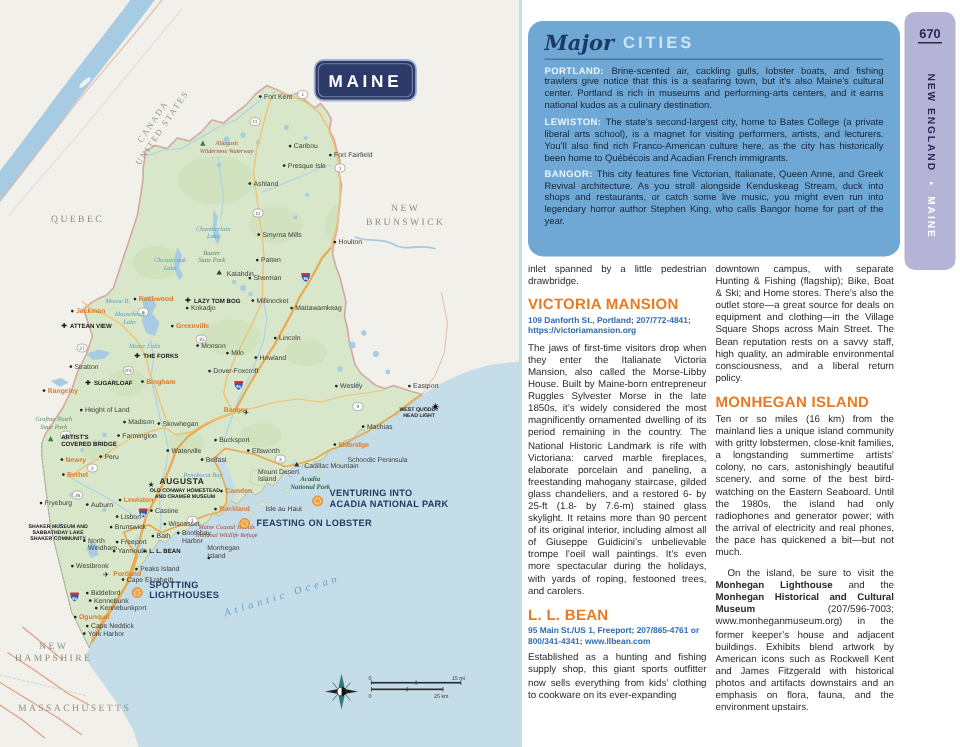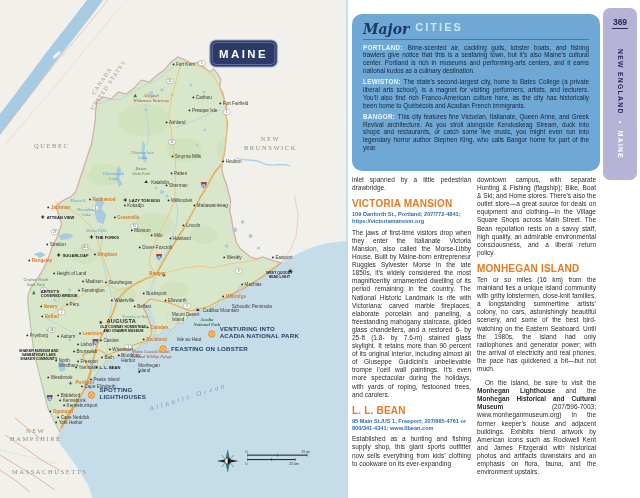--- a/index.html
+++ b/index.html
@@ -22,21 +22,21 @@
   .ml-water{font-family:"Liberation Serif",serif;font-style:italic;font-size:4.4px;fill:#5b9dc8;text-anchor:middle;}
   .ml-activity{font-family:"Liberation Sans",sans-serif;font-size:6.2px;font-weight:bold;fill:#1e3a5e;letter-spacing:.2px;}
   .ml-shield{font-family:"Liberation Sans",sans-serif;font-size:3.2px;fill:#444;text-anchor:middle;}
   .ml-i95{font-family:"Liberation Sans",sans-serif;font-size:2.8px;font-weight:bold;fill:#fff;text-anchor:middle;}
   .ml-scale{font-family:"Liberation Sans",sans-serif;font-size:3.6px;fill:#333;}
   .ml-plane{font-family:"DejaVu Sans",sans-serif;font-size:5px;fill:#222;}
   .ml-star{font-family:"DejaVu Sans",sans-serif;font-size:5px;fill:#222;}
   .badge-text{font-family:"Liberation Sans",sans-serif;font-size:11.5px;font-weight:bold;fill:#ffffff;letter-spacing:2.5px;text-anchor:middle;}
   
   .cities-box{position:absolute;left:352px;top:14px;width:248px;height:157px;background:#6fa8d5;border-radius:10px;padding:7px 11px 6px;box-sizing:border-box;}
-  .cities-title{margin:0;display:flex;align-items:flex-start;gap:6px;border-bottom:1px solid rgba(22,50,86,.4);padding-bottom:2px;}
+  .cities-title{margin:0;display:flex;align-items:center;gap:6px;border-bottom:1px solid rgba(22,50,86,.4);padding-bottom:2px;}
   .script{font-family:"DejaVu Serif",serif;font-style:italic;font-weight:bold;font-size:14px;color:#1c3a66;}
   .caps{font-size:11px;font-weight:bold;letter-spacing:2px;color:#cde6f6;}
   .city-para{margin:3.5px 0 0;font-size:6.3px;line-height:7.8px;color:#142539;text-align:justify;}
   .city-lead{font-weight:bold;color:#ecf5fb;letter-spacing:.3px;}
   
   .col{position:absolute;top:176px;width:119px;}
   .col1{left:352px;}
   .col2{left:477px;}
   .body{margin:0 0 6px;font-size:6.5px;line-height:8.1px;color:#2b2b2b;text-align:justify;}
   h3.orange{margin:6px 0 2px;font-size:10px;color:#e87a22;letter-spacing:.2px;font-family:"Liberation Sans",sans-serif;}
@@ -458,20 +458,20 @@
   </div>
 
   <div class="col col2">
     <p class="body">downtown campus, with separate Hunting &amp; Fishing (flagship); Bike, Boat &amp; Ski; and Home stores. There’s also the outlet store—a great source for deals on equipment and clothing—in the Village Square Shops across Main Street. The Bean reputation rests on a savvy staff, high quality, an admirable environmental consciousness, and a liberal return policy.</p>
     <h3 class="orange">MONHEGAN ISLAND</h3>
     <p class="body">Ten or so miles (16 km) from the mainland lies a unique island community with gritty lobstermen, close-knit families, a longstanding summertime artists’ colony, no cars, astonishingly beautiful scenery, and some of the best bird-watching on the Eastern Seaboard. Until the 1980s, the island had only radiophones and generator power; with the arrival of electricity and real phones, the pace has quickened a bit—but not much.</p>
     <p class="body indent" id="col2-para2"><span>On the island, be sure to visit the </span><span class="bold">Monhegan Lighthouse</span><span> and the </span><span class="bold">Monhegan Historical and Cultural Museum</span><span> (207/596-7003; www.monheganmuseum.org) in the former keeper’s house and adjacent buildings. Exhibits blend artwork by American icons such as Rockwell Kent and James Fitzgerald with historical photos and artifacts downstairs and an emphasis on flora, fauna, and the environment upstairs.</span></p>
   </div>
 
   <aside class="sidebar">
-    <div class="pagenum">369</div>
+    <div class="pagenum">670</div>
     <div class="vert">
       <span>NEW ENGLAND</span>
       <span class="dot">•</span>
       <span class="chapter">MAINE</span>
     </div>
   </aside>
 </div>
 
 </body></html>

